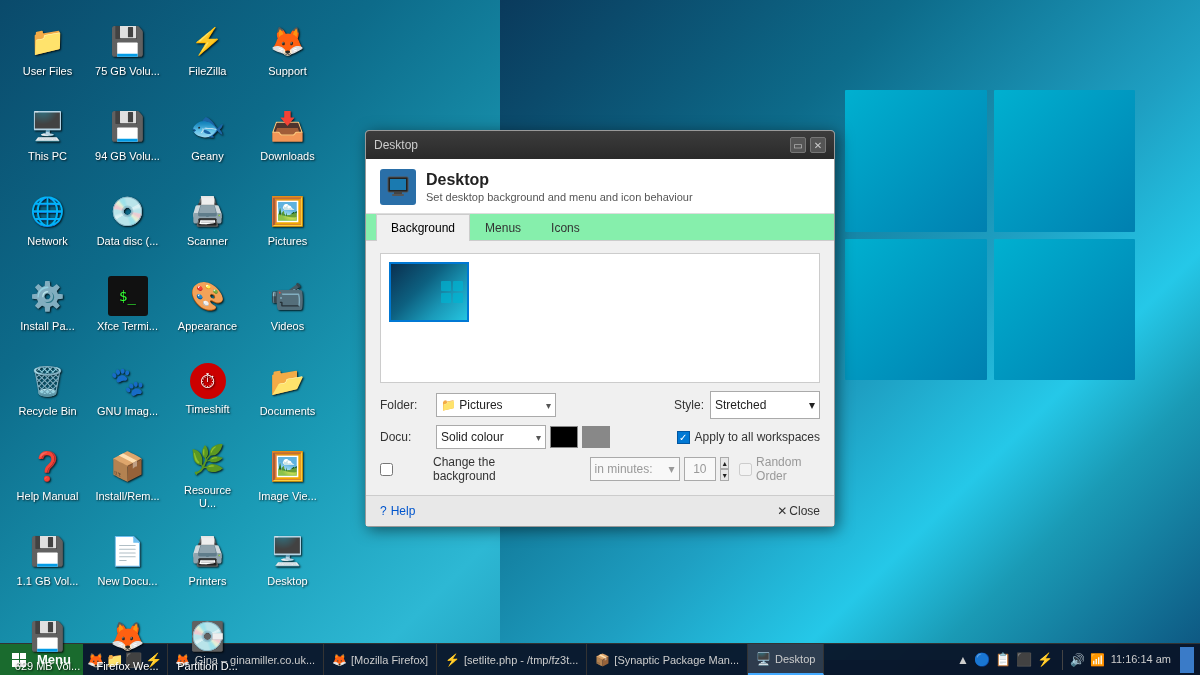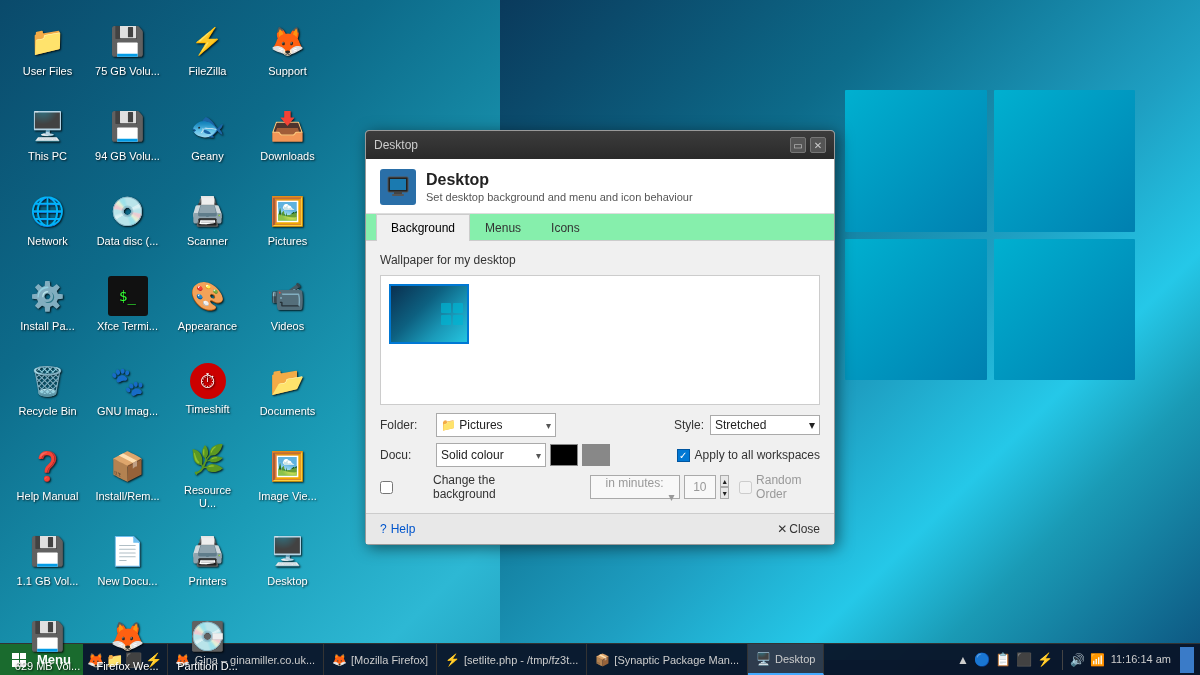--- a/index.html
+++ b/index.html
@@ -239,21 +239,20 @@
     .minutes-select {
       height: 24px;
       border: 1px solid #aaa;
       background: #f8f8f8;
       font-size: 12px;
       padding: 0 4px;
       color: #999;
       display: flex;
       align-items: center;
       min-width: 90px;
-      flex-direction: column;
     }
     .minutes-num {
       height: 24px;
       border: 1px solid #aaa;
       background: #f8f8f8;
       width: 40px;
       font-size: 12px;
       display: flex;
       align-items: center;
       justify-content: center;
@@ -292,21 +291,21 @@
     }
     .close-link {
       color: #333;
       font-size: 12px;
       cursor: pointer;
       display: flex;
       align-items: center;
       gap: 2px;
     }
     .style-select {
-      height: 20px;
+      height: 28px;
       border: 1px solid #aaa;
       background: white;
       font-size: 12px;
       padding: 0 4px;
       display: flex;
       align-items: center;
       justify-content: space-between;
       min-width: 110px;
     }
     .style-group {
@@ -555,21 +554,20 @@
     </div>
   </div>
 
   <div class="dialog-tabs">
     <div class="dialog-tab active">Background</div>
     <div class="dialog-tab">Menus</div>
     <div class="dialog-tab">Icons</div>
   </div>
 
   <div class="dialog-content">
-    <div class="wallpaper-label">Wallpaper for my desktop</div>
     <div class="wallpaper-grid">
       <div class="wallpaper-thumb">
         <div class="wallpaper-thumb-inner">
 
           <div style="width:100%;height:100%;background:linear-gradient(135deg,#0a3050 0%,#0d6080 40%,#1a99b8 70%,#25c5e0 100%);display:flex;align-items:center;justify-content:flex-end;padding-right:4px;">
             <div style="display:grid;grid-template-columns:1fr 1fr;grid-template-rows:1fr 1fr;gap:2px;width:22px;height:22px;">
               <div style="background:rgba(0,180,210,0.7);border-radius:1px;"></div>
               <div style="background:rgba(0,180,210,0.7);border-radius:1px;"></div>
               <div style="background:rgba(0,180,210,0.7);border-radius:1px;"></div>
               <div style="background:rgba(0,180,210,0.7);border-radius:1px;"></div>

